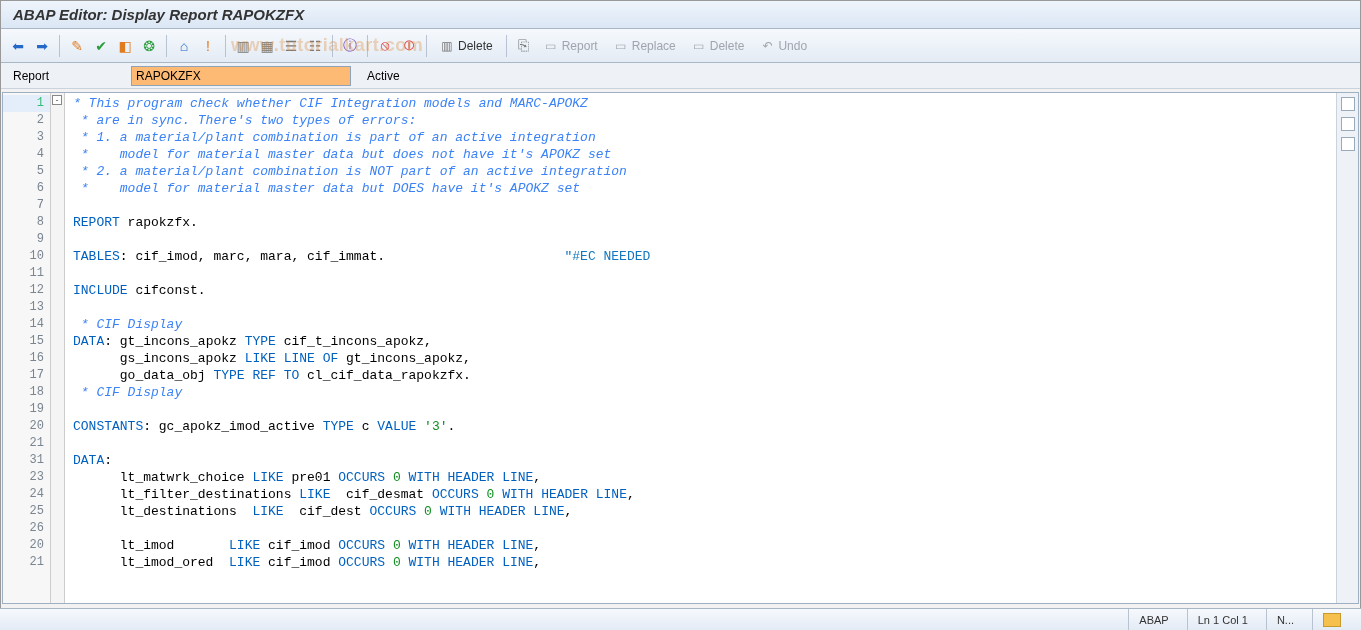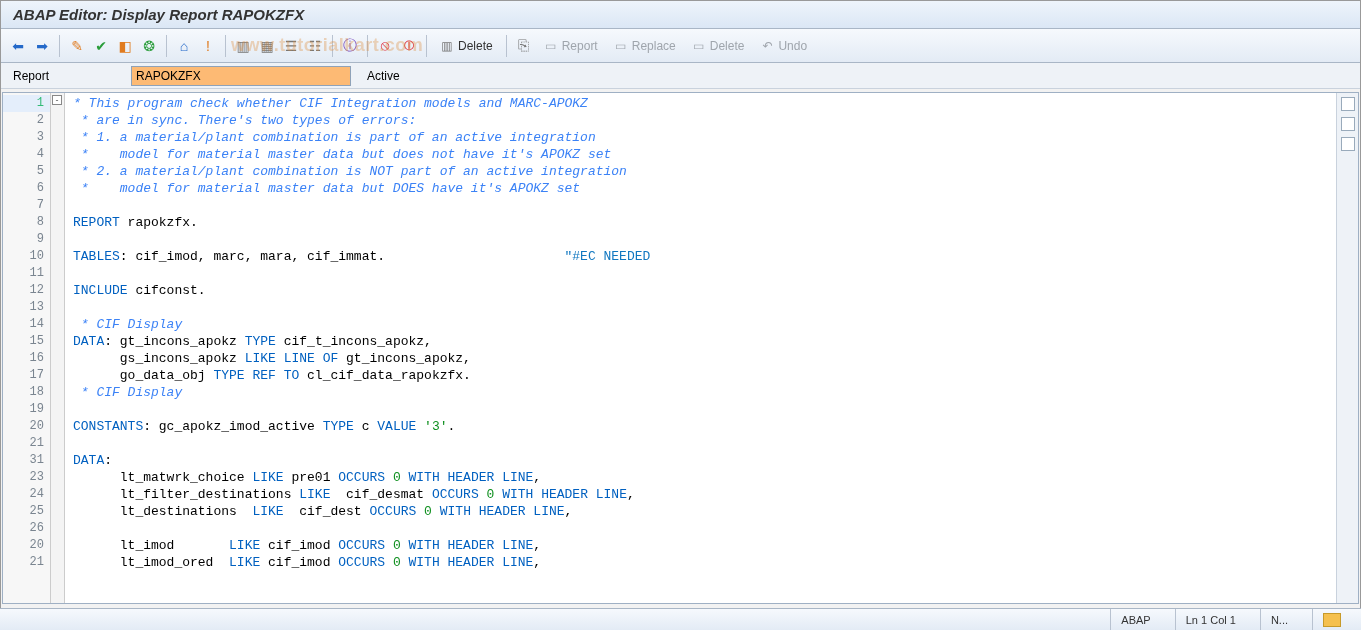--- a/index.html
+++ b/index.html
@@ -111,21 +111,21 @@
       display:flex; flex-direction:column; align-items:center;
       padding-top:4px; gap:6px;
     }
     .side-tools span { width:14px;height:14px;border:1px solid #9ab; background:#fff; }
     
     .status-bar {
       position:absolute; bottom:0; left:0; right:0; height:22px;
       background:linear-gradient(#f6f9fd,#e3ebf5);
       border-top:1px solid #a9b6c6;
       display:flex; align-items:center; justify-content:flex-end;
-      gap:14px; padding:0 10px; font-size:11px; color:#333;
+      gap:8px; padding:0 10px; font-size:11px; color:#333;
     }
     .status-bar .cell { border-left:1px solid #b8c2d0; padding:0 10px; height:100%; display:flex; align-items:center;}
     .status-bar .icon-cell { width:18px;height:14px;background:#f5c04e;border:1px solid #c79a2a; }
     
     .i-green{color:#2a9d3a;} .i-orange{color:#e07b1f;} .i-red{color:#d23;}
     .i-blue{color:#2469c9;} .i-purple{color:#7a4fc0;} .i-grey{color:#777;}
   </style>
 </head>
 <body>
 

